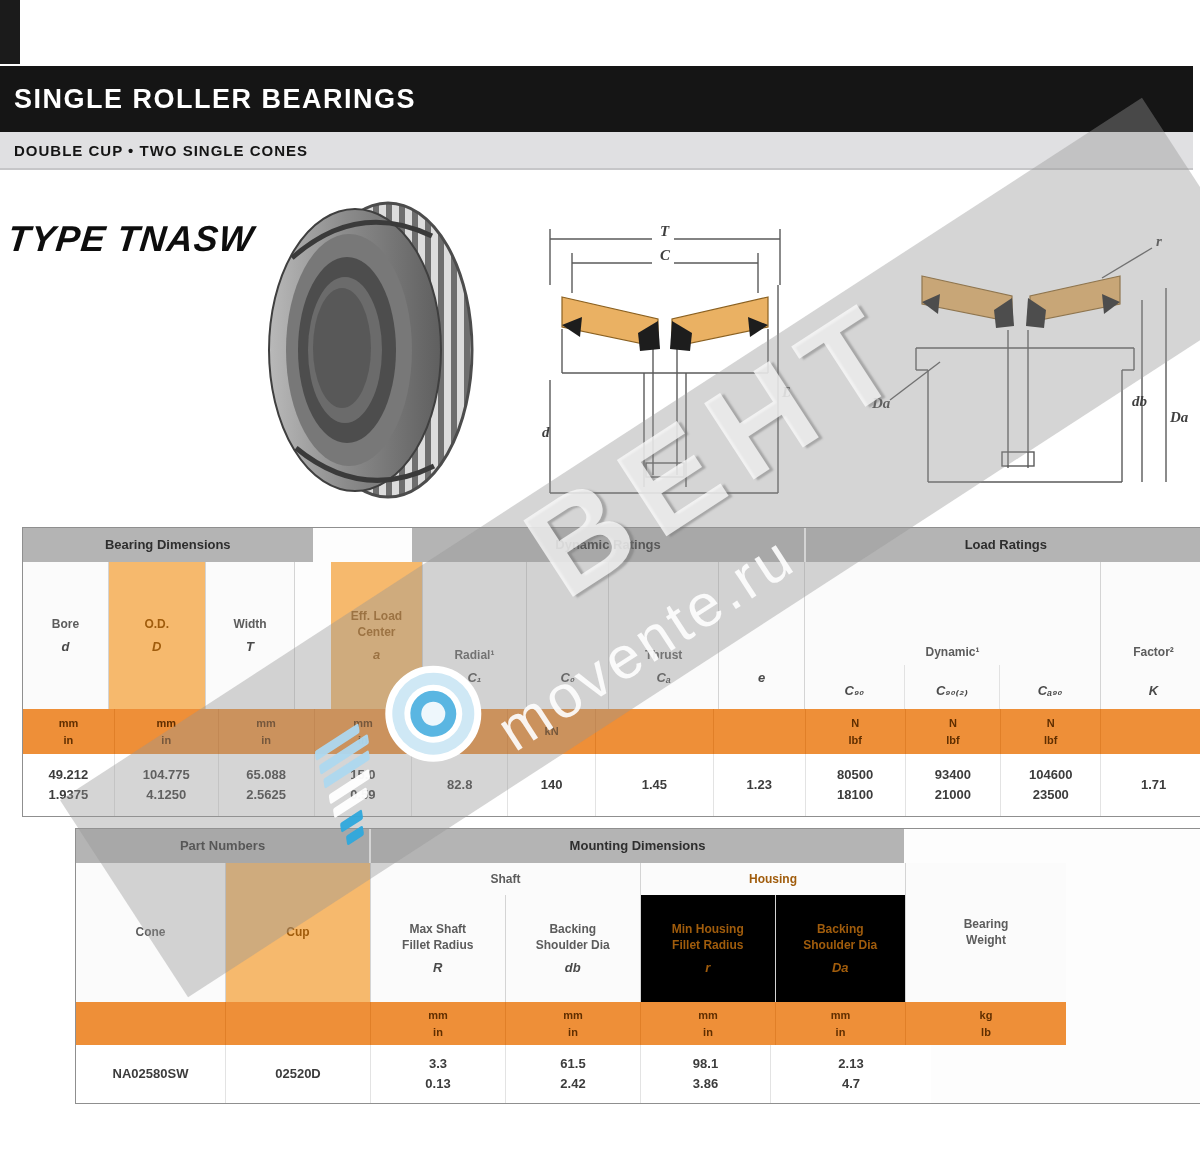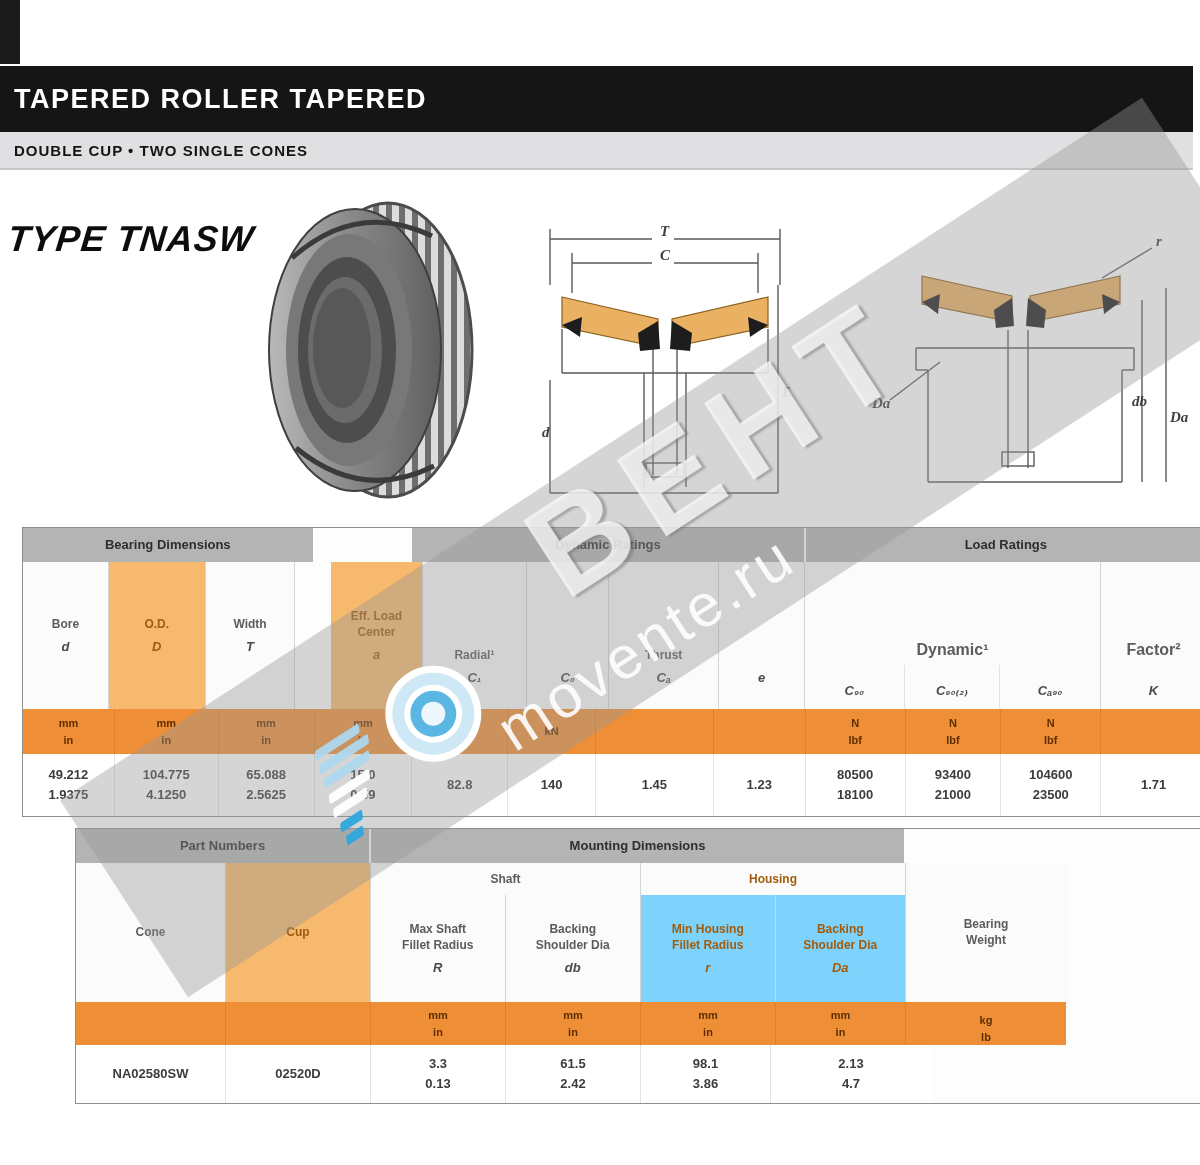--- a/index.html
+++ b/index.html
@@ -26,32 +26,32 @@
   .cell{box-sizing:border-box;border-right:1px solid #d4d4d4;display:flex;flex-direction:column;
         align-items:center;text-align:center;}
   .hdr{justify-content:center;background:#fbfbfb;}
   .hdr.low{justify-content:flex-end;padding-bottom:24px;}
   .oc{background:#f6b96d;}
   .hlbl{font-size:12px;font-weight:bold;color:#5c5c5c;white-space:pre-line;line-height:1.35;}
   .hsym{font-size:13px;font-weight:bold;font-style:italic;color:#4a4a4a;margin-top:7px;}
   .oc .hlbl,.oc .hsym,.ohdr .hlbl,.ohdr .hsym{color:#a05c0c;}
   .grp{box-sizing:border-box;border-right:1px solid #d4d4d4;display:flex;flex-direction:column;
        justify-content:flex-end;background:#fbfbfb;}
-  .grp-label{font-size:16px;font-weight:bold;color:#5c5c5c;text-align:center;margin-bottom:6px;}
+  .grp-label{font-size:12px;font-weight:bold;color:#5c5c5c;text-align:center;margin-bottom:6px;}
   .grp-syms{display:flex;height:44px;}
   .grp-syms .cell{justify-content:center;border-right:1px solid #e2e2e2;}
   .grp-syms .cell:last-child{border-right:none;}
   .units .cell{background:#ee8f38;border-right:1px solid #e07f28;justify-content:center;}
   .ucell{font-size:11px;font-weight:bold;color:#5f2e00;white-space:pre-line;line-height:1.5;}
   .data .cell{background:#ffffff;border-right:1px solid #e3e3e3;justify-content:center;}
   .dval{font-size:13px;font-weight:600;color:#3c3c3c;white-space:pre-line;line-height:1.55;}
   .subrow{display:flex;height:32px;}
   .sub-label{flex:1;display:flex;align-items:center;justify-content:center;
              font-size:12px;font-weight:bold;color:#5c5c5c;}
-  .ohdr{background:#7dd3fc;}
+  .ohdr{background:#000000;}
   .ohdr .sub-label{color:#a05c0c;}
   .grp2{box-sizing:border-box;border-right:1px solid #d4d4d4;display:flex;flex-direction:column;background:#fbfbfb;}
   .grp2 .hdrrow{display:flex;flex:1;}
   
   .dwg{position:absolute;}
   .dwg text{font-family:"Liberation Serif","DejaVu Serif",serif;font-style:italic;font-weight:bold;
             font-size:15px;fill:#3f3f3f;}
   
   .wm-band{position:absolute;left:20px;top:430px;width:1290px;height:235px;
            background:rgba(150,150,150,0.40);transform:rotate(-33deg);z-index:6;pointer-events:none;}
@@ -74,21 +74,21 @@
   .wht{background:rgba(255,255,255,0.95);}
   .cyn{background:rgba(46,168,220,0.95);}
 </style>
 </head>
 <body>
 
 <div class="page">
 
   <div class="corner-notch"></div>
   <div class="black-bar">
-    <span class="ttl">TAPERED ROLLER TAPERED</span>
+    <span class="ttl">SINGLE ROLLER BEARINGS</span>
   </div>
   <div class="gray-strip">
     <span class="sub">DOUBLE CUP • TWO SINGLE CONES</span>
   </div>
   <div class="type-label">TYPE TNASW</div>
 
   <svg class="dwg" style="left:262px;top:198px;" width="215" height="305" viewBox="0 0 215 305">
     <defs>
       <linearGradient id="met" x1="0" y1="0" x2="1" y2="0">
         <stop offset="0" stop-color="#b9b9b9"></stop>
@@ -398,21 +398,21 @@
 in</span>
         </div>
       <div class="cell" style="width:135px;">
           <span class="ucell">mm
 in</span>
         </div>
       <div class="cell" style="width:130px;">
           <span class="ucell">mm
 in</span>
         </div>
-      <div class="cell" style="width:160px;border-right:none;justify-content:flex-end;">
+      <div class="cell" style="width:160px;border-right:none;">
           <span class="ucell">kg
 lb</span>
         </div>
     </div>
     <div class="trow data" style="height:58px;">
       <div class="cell" style="width:150px;">
           <span class="dval">NA02580SW</span>
         </div>
       <div class="cell" style="width:145px;">
           <span class="dval">02520D</span>

